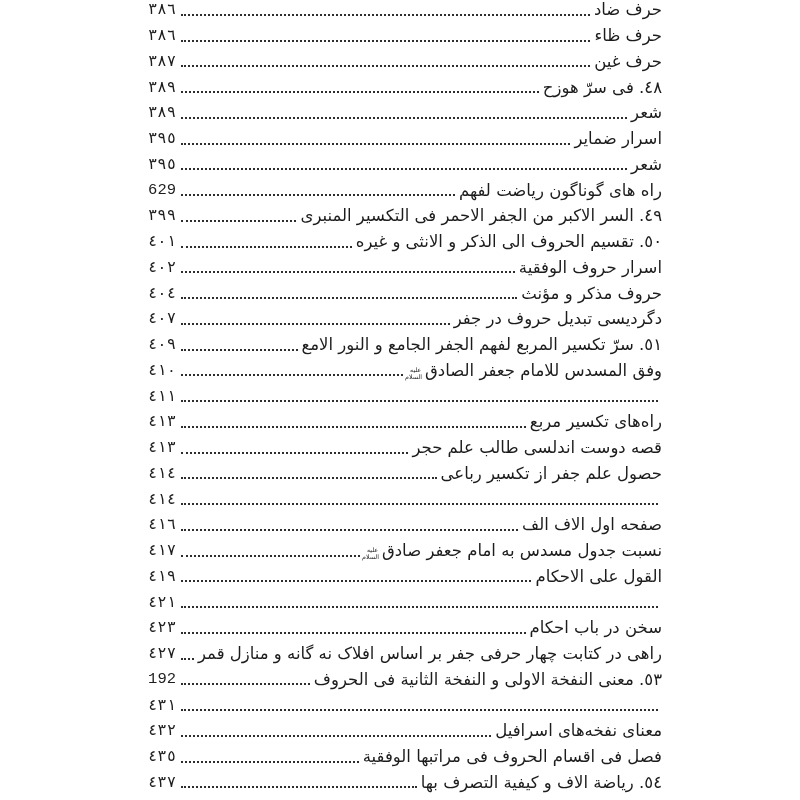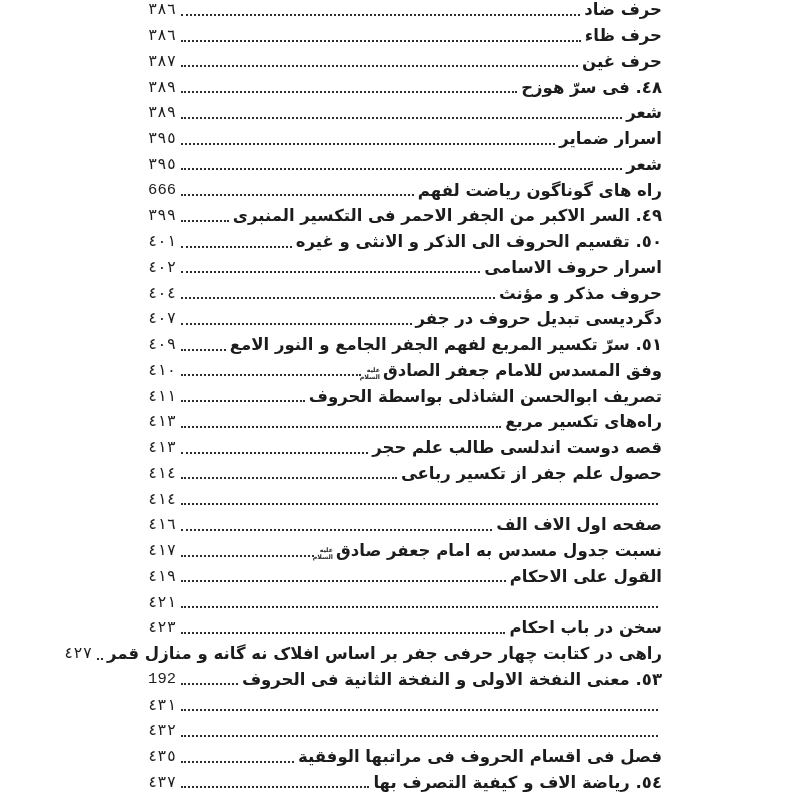--- a/index.html
+++ b/index.html
@@ -24,21 +24,20 @@
   .row {
     display: flex;
     align-items: center;
     height: 25.75px;
     color: #1c1c1c;
   }
   .title {
     font-size: 16.5px;
     white-space: nowrap;
     letter-spacing: 0.1px;
-    font-weight: bold;
   }
   .leader {
     flex: 1 1 auto;
     min-width: 6px;
     height: 0;
     border-bottom: 2.4px dotted #2d2d2d;
     margin: 0 4px 0 5px;
     transform: translateY(5px);
   }
   .pagenum {
@@ -95,34 +94,34 @@
         <span class="pagenum">٣٩٥</span>
       </div>
       <div class="row">
         <span class="title">شعر</span>
         <span class="leader"></span>
         <span class="pagenum">٣٩٥</span>
       </div>
       <div class="row">
         <span class="title">راه های گوناگون رياضت لفهم</span>
         <span class="leader"></span>
-        <span class="pagenum">666</span>
+        <span class="pagenum">629</span>
       </div>
       <div class="row">
         <span class="title">٤٩. السر الاكبر من الجفر الاحمر فى التكسير المنبرى</span>
         <span class="leader"></span>
         <span class="pagenum">٣٩٩</span>
       </div>
       <div class="row">
         <span class="title">٥٠. تقسيم الحروف الى الذكر و الانثى و غيره</span>
         <span class="leader"></span>
         <span class="pagenum">٤٠١</span>
       </div>
       <div class="row">
-        <span class="title">اسرار حروف الاسامى</span>
+        <span class="title">اسرار حروف الوفقية</span>
         <span class="leader"></span>
         <span class="pagenum">٤٠٢</span>
       </div>
       <div class="row">
         <span class="title">حروف مذكر و مؤنث</span>
         <span class="leader"></span>
         <span class="pagenum">٤٠٤</span>
       </div>
       <div class="row">
         <span class="title">دگرديسى تبديل حروف در جفر</span>
@@ -133,21 +132,20 @@
         <span class="title">٥١. سرّ تكسير المربع لفهم الجفر الجامع و النور الامع</span>
         <span class="leader"></span>
         <span class="pagenum">٤٠٩</span>
       </div>
       <div class="row">
         <span class="title">وفق المسدس للامام جعفر الصادق<span class="honorific">عليه السلام</span></span>
         <span class="leader"></span>
         <span class="pagenum">٤١٠</span>
       </div>
       <div class="row">
-        <span class="title">تصريف ابوالحسن الشاذلى بواسطة الحروف</span>
         <span class="leader"></span>
         <span class="pagenum">٤١١</span>
       </div>
       <div class="row">
         <span class="title">راه‌های تكسير مربع</span>
         <span class="leader"></span>
         <span class="pagenum">٤١٣</span>
       </div>
       <div class="row">
         <span class="title">قصه دوست اندلسى طالب علم حجر</span>
@@ -195,20 +193,21 @@
       <div class="row">
         <span class="title">٥٣. معنى النفخة الاولى و النفخة الثانية فى الحروف</span>
         <span class="leader"></span>
         <span class="pagenum">192</span>
       </div>
       <div class="row">
         <span class="leader"></span>
         <span class="pagenum">٤٣١</span>
       </div>
       <div class="row">
+        <span class="title">معناى نفخه‌های اسرافيل</span>
         <span class="leader"></span>
         <span class="pagenum">٤٣٢</span>
       </div>
       <div class="row">
         <span class="title">فصل فى اقسام الحروف فى مراتبها الوفقية</span>
         <span class="leader"></span>
         <span class="pagenum">٤٣٥</span>
       </div>
       <div class="row">
         <span class="title">٥٤. رياضة الاف و كيفية التصرف بها</span>

